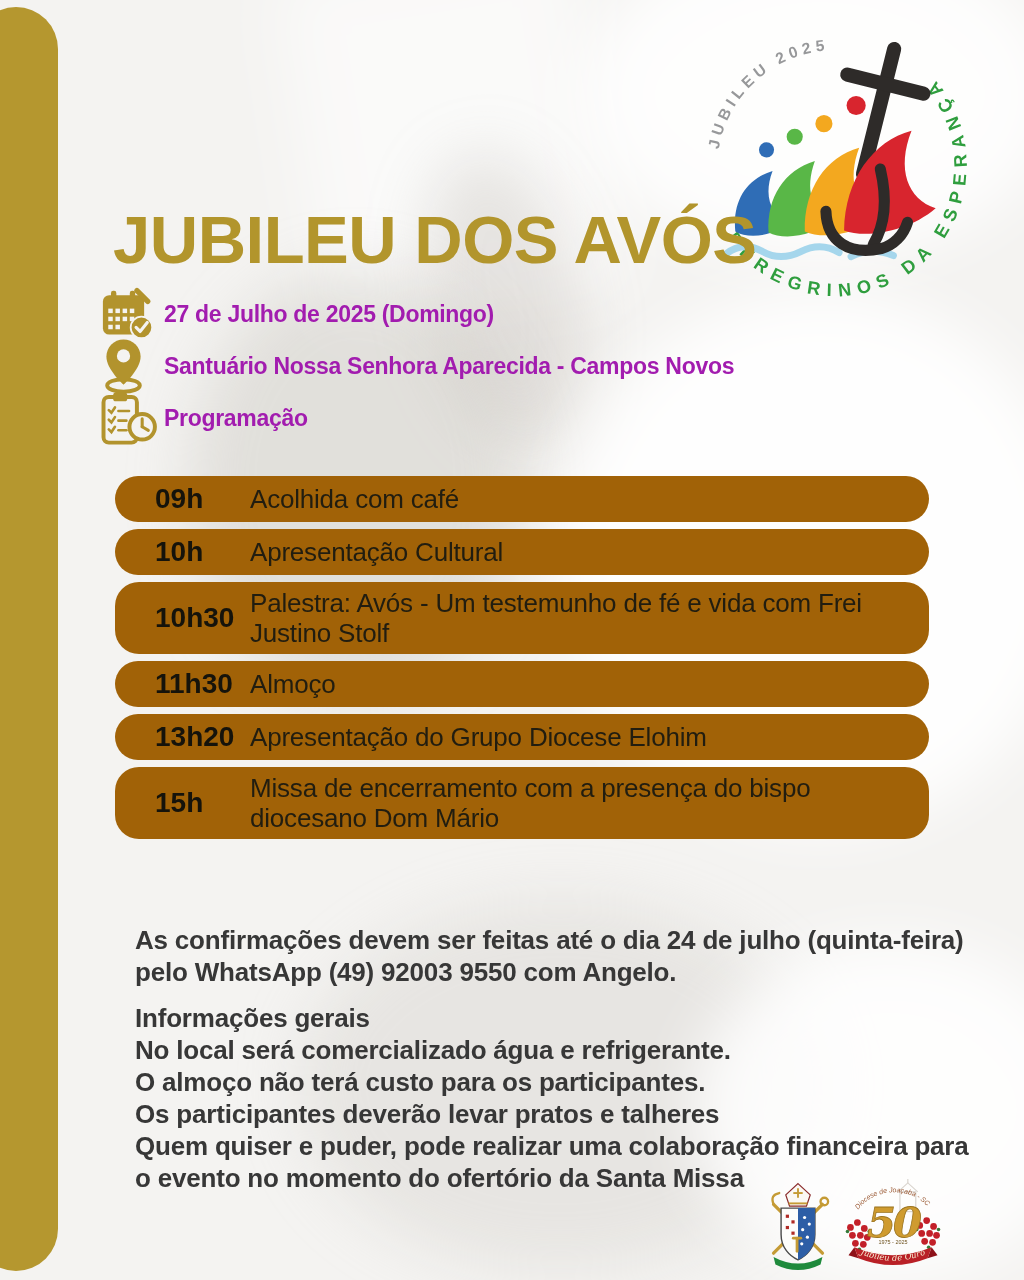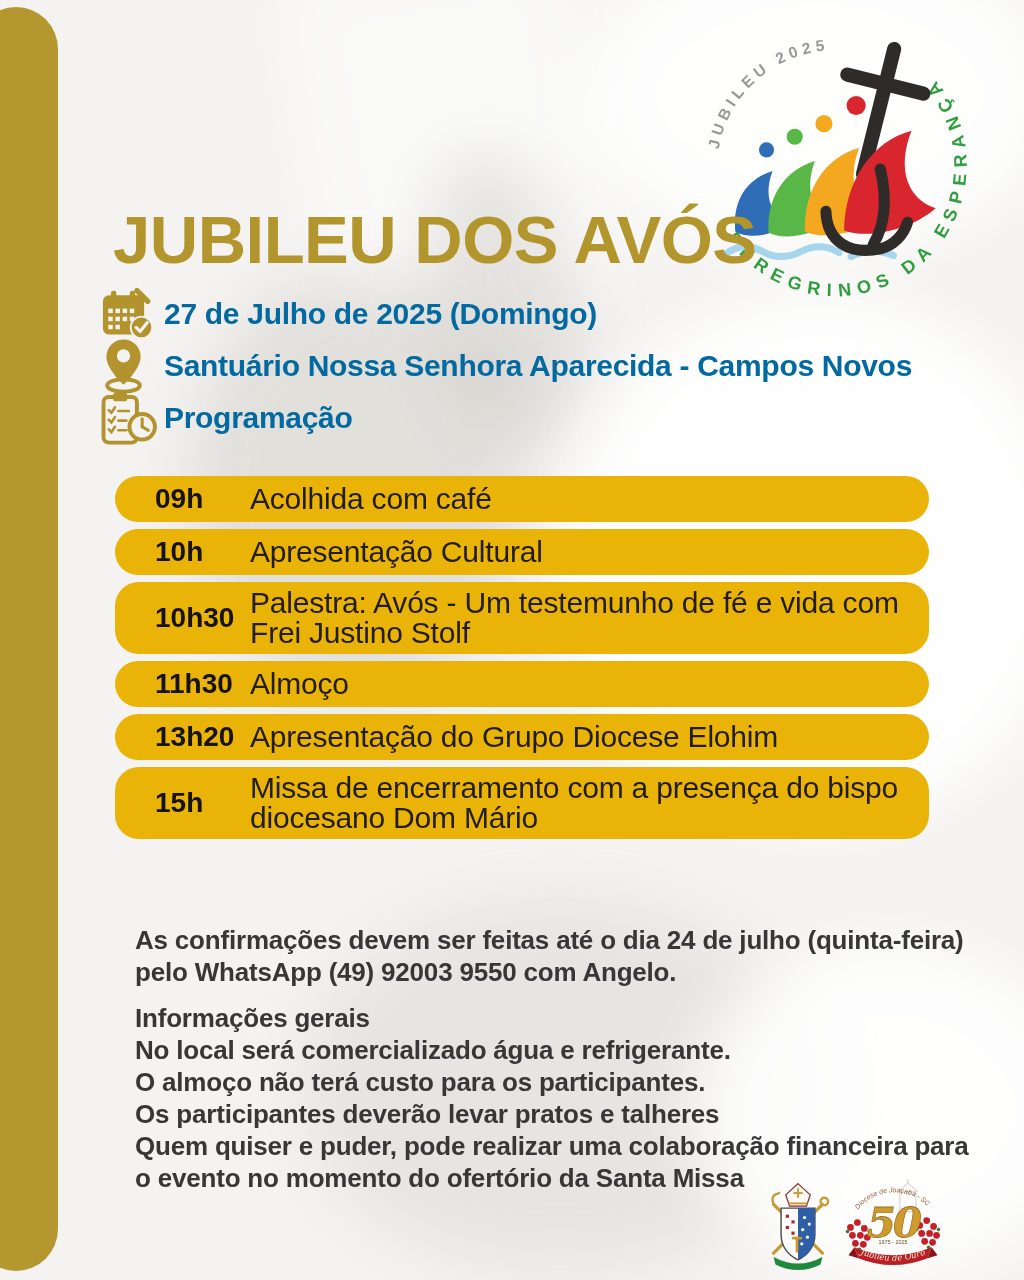--- a/index.html
+++ b/index.html
@@ -18,28 +18,28 @@
   .ph-d{left:300px;top:900px;width:520px;height:370px;background:rgba(203,198,191,.30);}
   .ph-e{left:690px;top:940px;width:400px;height:340px;background:rgba(255,255,255,.85);}
   
   .gold-stripe{position:absolute;left:-26px;top:7px;width:84px;height:1264px;background:#b5972f;border-radius:42px;}
   
   .title{position:absolute;left:113px;top:201px;font-size:67px;font-weight:bold;color:#b2952c;letter-spacing:-.5px;white-space:nowrap;}
   
   .info{position:absolute;left:100px;top:288px;}
   .info-row{display:flex;align-items:center;height:52px;}
   .info-icon{width:64px;flex:0 0 64px;display:flex;justify-content:flex-start;align-items:center;}
-  .info-label{font-size:30px;font-weight:bold;color:#0369a1;letter-spacing:-.3px;white-space:nowrap;}
+  .info-label{font-size:23px;font-weight:bold;color:#a21caf;letter-spacing:-.3px;white-space:nowrap;}
   
   .schedule{position:absolute;left:115px;top:476px;width:814px;}
   .bar{display:flex;align-items:center;box-sizing:border-box;width:814px;min-height:46px;
-       background:#eab308;border-radius:24px;margin-bottom:7px;padding:5px 24px 5px 40px;}
+       background:#a16207;border-radius:24px;margin-bottom:7px;padding:5px 24px 5px 40px;}
   .bar.tall{min-height:72px;}
   .bar-time{flex:0 0 95px;font-size:28px;font-weight:bold;color:#15130b;}
-  .bar-desc{font-size:30px;color:#211d10;line-height:30px;max-width:652px;letter-spacing:-.2px;}
+  .bar-desc{font-size:26px;color:#211d10;line-height:30px;max-width:652px;letter-spacing:-.2px;}
   
   .notes{position:absolute;left:135px;top:924px;width:830px;font-weight:bold;}
   .nline{font-size:26px;line-height:32px;color:#373737;letter-spacing:-.2px;white-space:nowrap;}
   .nspace{height:14px;}
   
   .jubileu-logo{position:absolute;left:676px;top:28px;width:320px;height:292px;}
   .arms-logo{position:absolute;left:760px;top:1178px;width:76px;height:94px;}
   .anniv-logo{position:absolute;left:838px;top:1176px;width:110px;height:94px;}
   svg{overflow:visible;}
   svg text{font-family:"Liberation Sans",sans-serif;}

